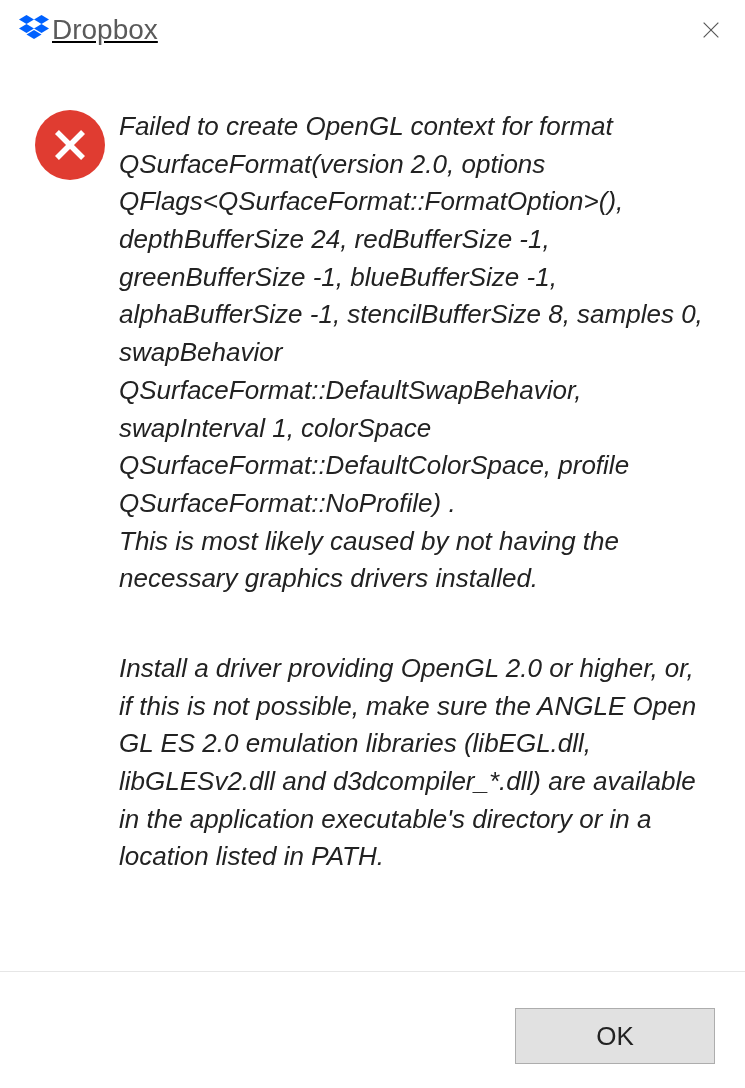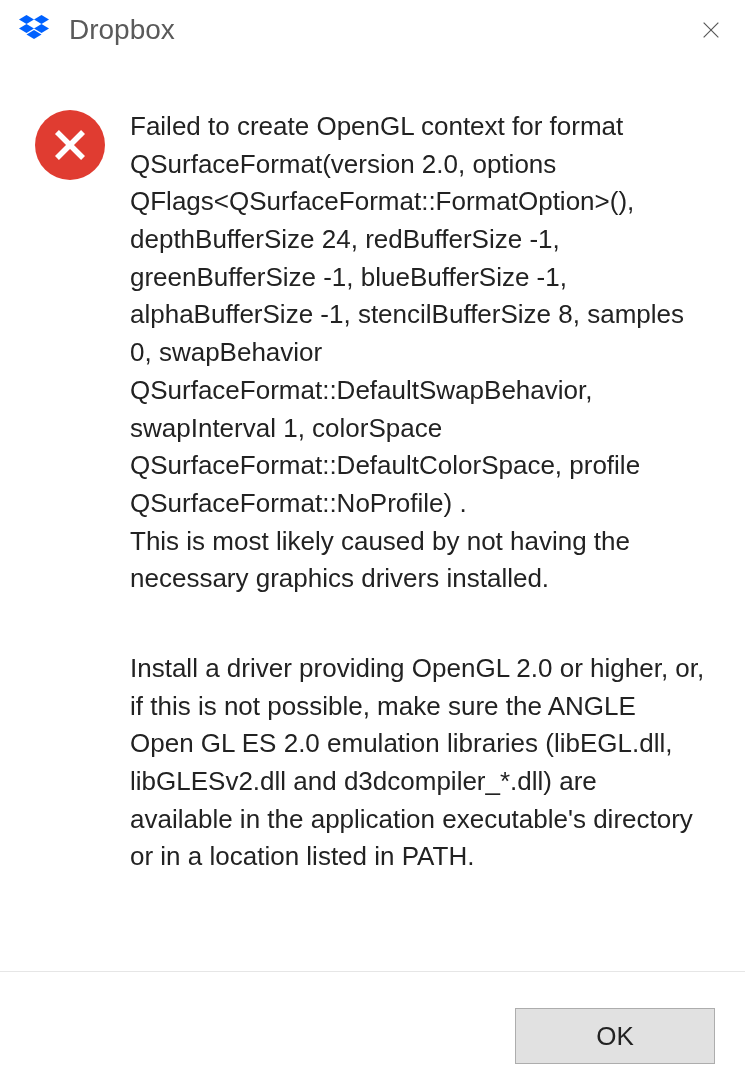--- a/index.html
+++ b/index.html
@@ -19,21 +19,22 @@
     .titlebar {
       display: flex;
       align-items: center;
       justify-content: space-between;
       padding: 8px 16px 8px 16px;
       height: 60px;
     }
     .titlebar-left {
       display: flex;
       align-items: center;
-      gap: 17px;
+      gap: 0;
+      text-decoration: underline;
     }
     .app-icon svg {
       width: 36px;
       height: 36px;
       display: block;
     }
     .title-text {
       font-size: 28px;
       color: #5a5a5a;
       font-weight: 400;
@@ -50,21 +51,22 @@
     .close-btn svg {
       width: 22px;
       height: 22px;
       stroke: #555;
       stroke-width: 1.2;
     }
     .content {
       flex: 1;
       display: flex;
       padding: 48px 30px 20px 30px;
-      gap: 20px;
+      gap: 9px;
+      font-style: italic;
     }
     .error-icon-col {
       flex-shrink: 0;
       width: 80px;
       display: flex;
       justify-content: center;
       padding-top: 2px;
     }
     .error-icon {
       width: 70px;

